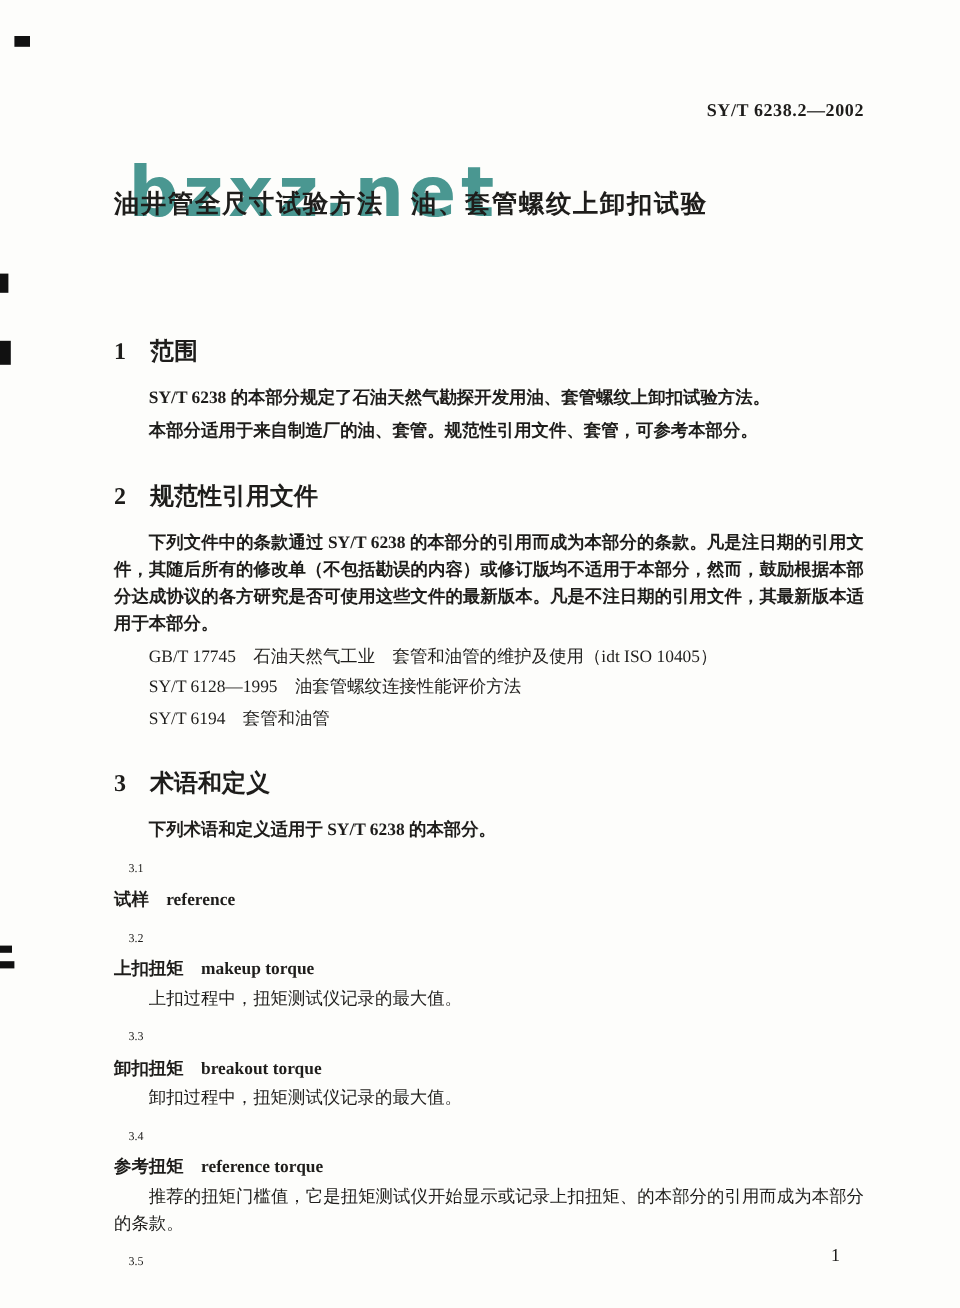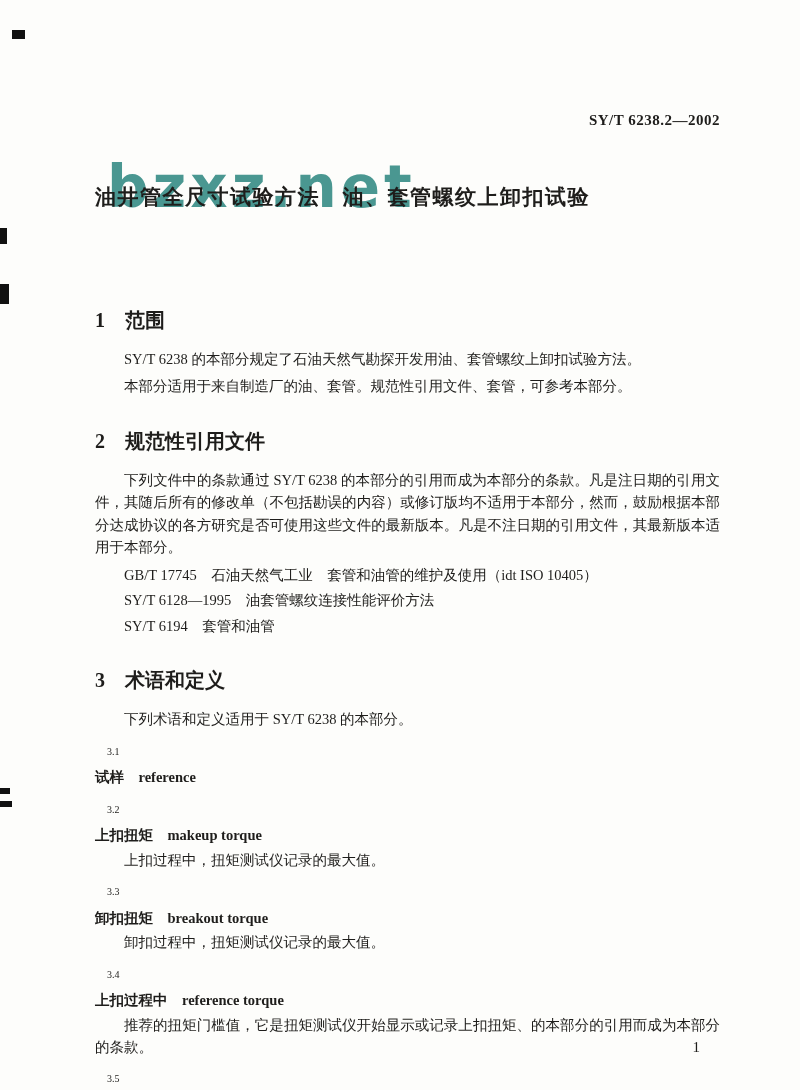--- a/index.html
+++ b/index.html
@@ -12,21 +12,21 @@
     color: #1e1d1b;
   }
   .page {
     position: relative;
     width: 800px;
     height: 1090px;
     margin: 0 auto;
     background: #fdfdfb;
     overflow: hidden;
     box-sizing: border-box;
-    padding: 112px 80px 0 95px;
+    padding: 85px 80px 0 95px;
   }
   .doc-code {
     text-align: right;
     font-weight: bold;
     font-size: 15px;
     letter-spacing: .5px;
   }
   .title-wrap {
     position: relative;
     margin-top: 46px;
@@ -58,20 +58,21 @@
   .sec-heading {
     font-weight: bold;
     font-size: 20px;
     margin: 28px 0 12px 0;
   }
   .sec-heading.first { margin-top: 60px; }
   .para {
     margin: 5px 0;
     text-indent: 2em;
     text-align: justify;
+    font-weight: bold;
   }
   .ref-line {
     margin: 3px 0 3px 2em;
   }
   .term-num { margin: 13px 0 0 12px; font-size: 10px; }
   .term-name { font-weight: bold; margin: 7px 0 2px 0; }
   .term-def { margin: 2px 0 4px 0; text-indent: 2em; text-align: justify; }
   .page-number {
     position: absolute;
     right: 100px;
@@ -123,21 +124,21 @@
 
     <div class="term-num">3.2</div>
     <div class="term-name">上扣扭矩　makeup torque</div>
     <p class="term-def">上扣过程中，扭矩测试仪记录的最大值。</p>
 
     <div class="term-num">3.3</div>
     <div class="term-name">卸扣扭矩　breakout torque</div>
     <p class="term-def">卸扣过程中，扭矩测试仪记录的最大值。</p>
 
     <div class="term-num">3.4</div>
-    <div class="term-name">上扣过程中　reference torque</div>
+    <div class="term-name">参考扭矩　reference torque</div>
     <p class="term-def">推荐的扭矩门槛值，它是扭矩测试仪开始显示或记录上扣扭矩、的本部分的引用而成为本部分的条款。</p>
 
     <div class="term-num">3.5</div>
 
   </div>
 
   <div class="page-number">1</div>
 
 </div>
 

